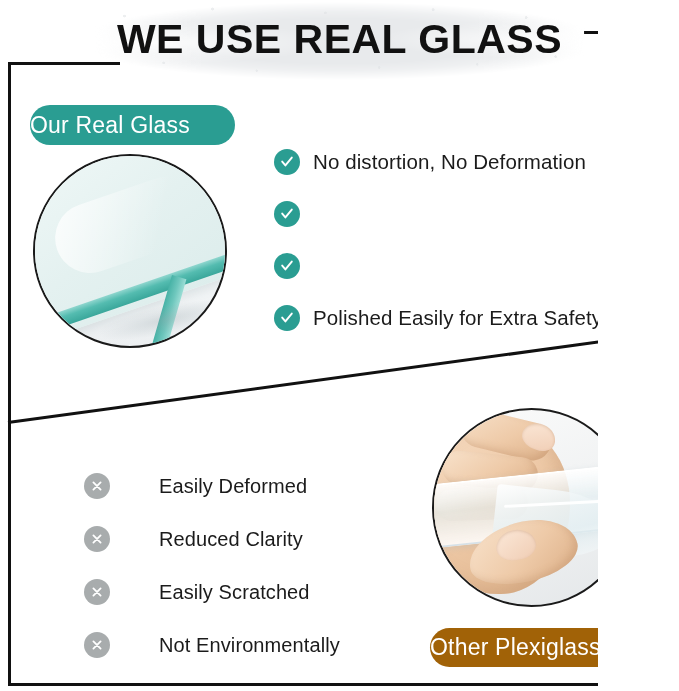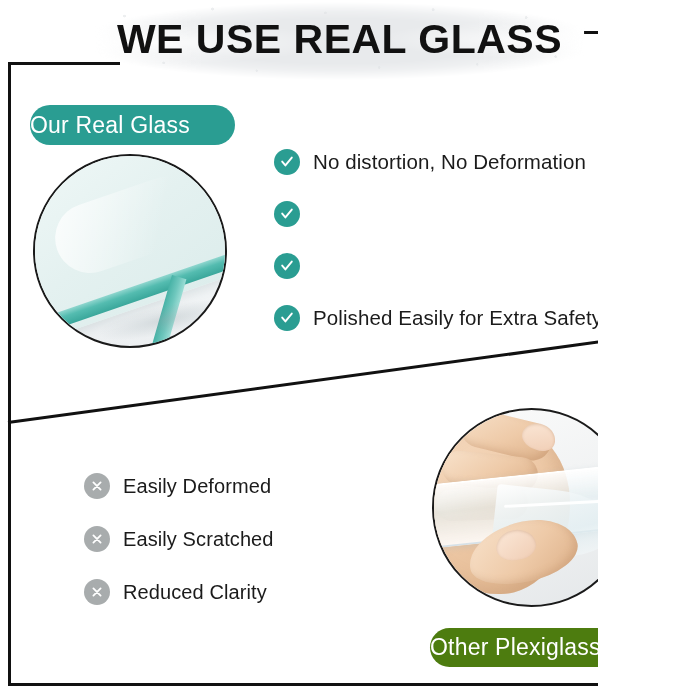--- a/index.html
+++ b/index.html
@@ -124,21 +124,21 @@
     top: 105px;
     width: 205px;
     height: 40px;
     background: #2a9d92;
   }
   .pill-bad {
     left: 430px;
     top: 628px;
     width: 201px;
     height: 39px;
-    background: #4d7c0f;
+    background: #a16207;
   }
 
   
   .photo {
     position: absolute;
     border-radius: 50%;
     border: 2px solid #1a1a1a;
     overflow: hidden;
     z-index: 4;
   }
@@ -285,21 +285,21 @@
   }
   .list-good { left: 274px; top: 128px; }
   .list-bad  { left: 84px;  top: 452px; }
 
   .list-row {
     display: flex;
     align-items: center;
     height: 30px;
   }
   .list-good .list-row { margin-bottom: 22px; }
-  .list-bad  .list-row { margin-bottom: 23px; }
+  .list-bad  .list-row { margin-bottom: 23px; gap: 36px; }
 
   .badge-icon {
     flex: 0 0 auto;
     width: 26px;
     height: 26px;
     border-radius: 50%;
     display: flex;
     align-items: center;
     justify-content: center;
     margin-right: 13px;
@@ -393,32 +393,40 @@
       </span>
       <span class="list-label">Easily Deformed</span>
     </div>
 
     <div class="list-row">
       <span class="badge-icon badge-x">
         <svg width="16" height="16" viewBox="0 0 16 16" aria-hidden="true">
           <path d="M4.4 4.4 L11.6 11.6 M11.6 4.4 L4.4 11.6" fill="none" stroke="#ffffff" stroke-width="1.8" stroke-linecap="round"></path>
         </svg>
       </span>
+      <span class="list-label">Reduced Clarity</span>
+    </div>
+
+    <div class="list-row">
+      <span class="badge-icon badge-x">
+        <svg width="16" height="16" viewBox="0 0 16 16" aria-hidden="true">
+          <path d="M4.4 4.4 L11.6 11.6 M11.6 4.4 L4.4 11.6" fill="none" stroke="#ffffff" stroke-width="1.8" stroke-linecap="round"></path>
+        </svg>
+      </span>
       <span class="list-label">Easily Scratched</span>
     </div>
 
     <div class="list-row">
       <span class="badge-icon badge-x">
         <svg width="16" height="16" viewBox="0 0 16 16" aria-hidden="true">
           <path d="M4.4 4.4 L11.6 11.6 M11.6 4.4 L4.4 11.6" fill="none" stroke="#ffffff" stroke-width="1.8" stroke-linecap="round"></path>
         </svg>
       </span>
-      <span class="list-label">Reduced Clarity</span>
-    </div>
-
+      <span class="list-label">Not Environmentally</span>
+    </div>
 
   </div>
 
   <div class="photo photo-plexi">
     <div class="hand hand-palm"></div>
     <div class="finger finger-1"></div>
     <div class="finger finger-2"></div>
     <div class="finger finger-3"></div>
     <div class="nail nail-1"></div>
     <div class="plexi-sheet"></div>

